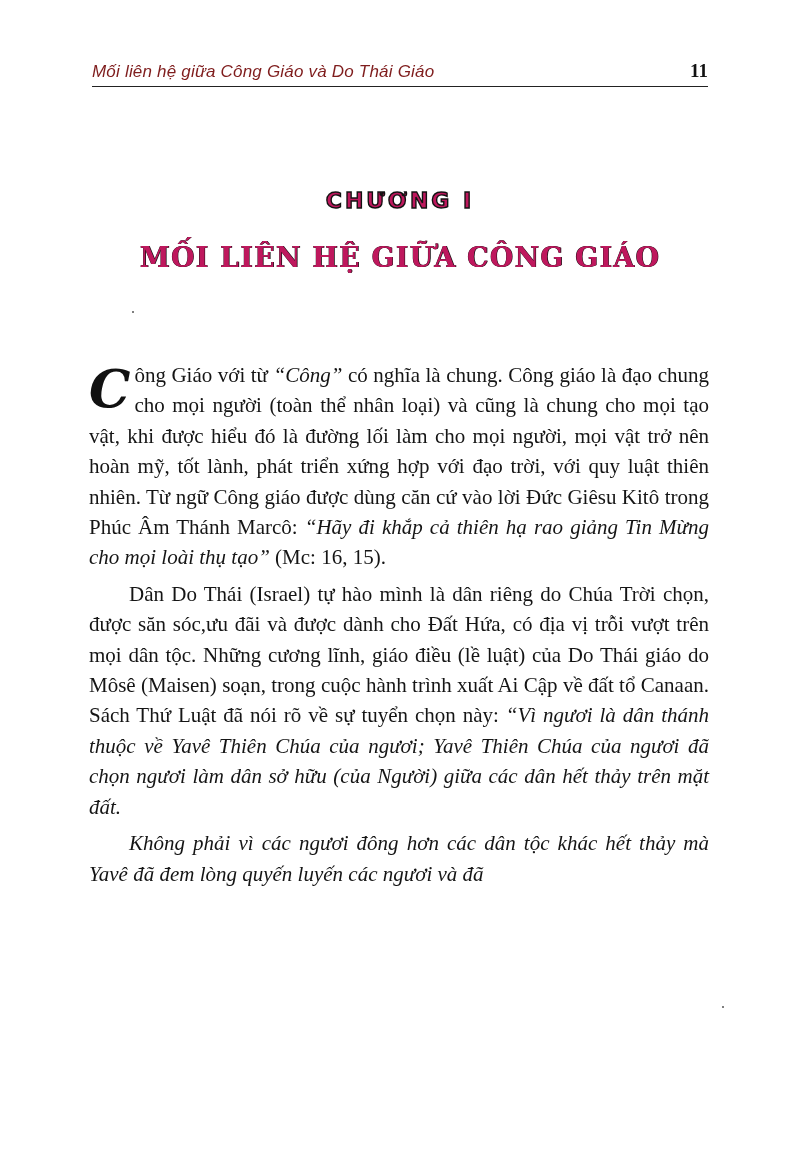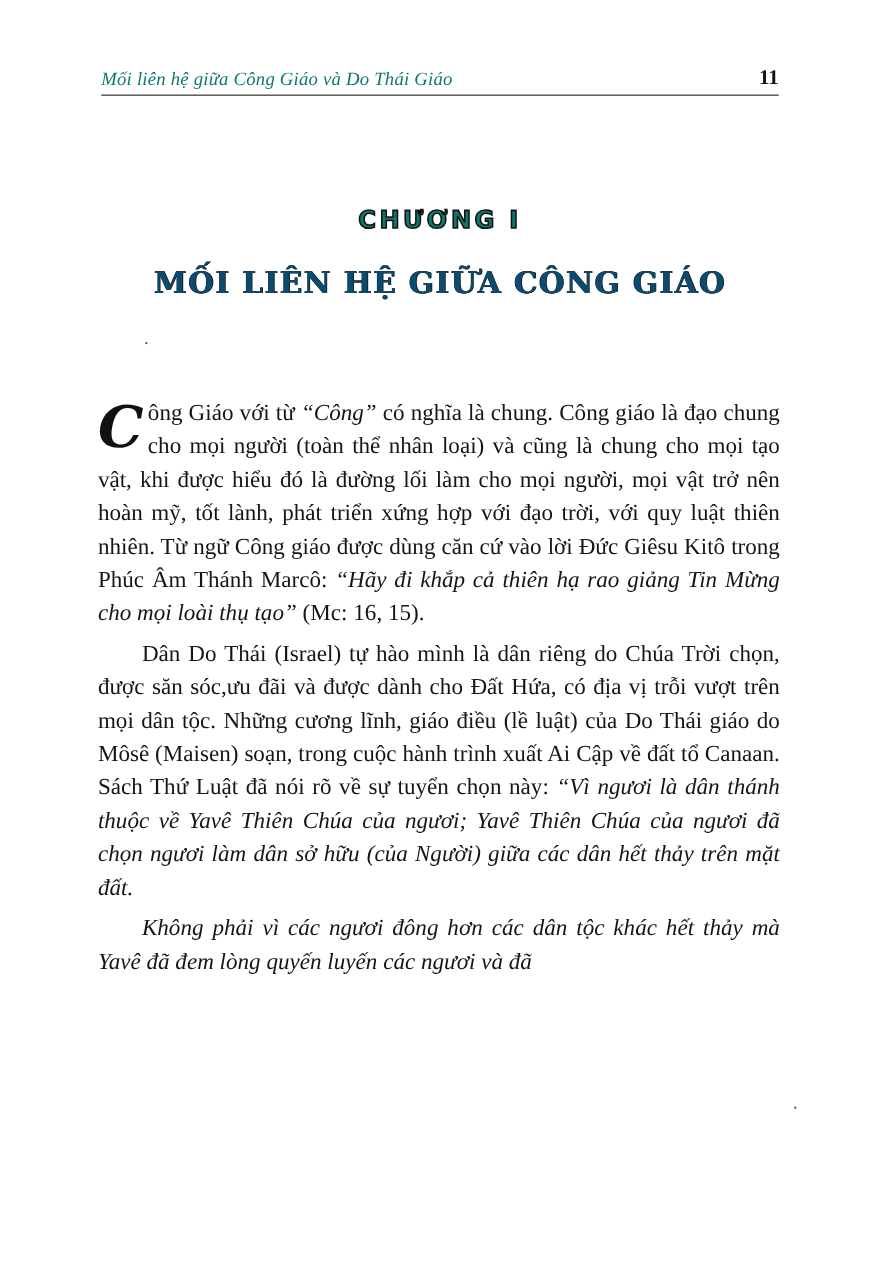--- a/index.html
+++ b/index.html
@@ -6,36 +6,36 @@
     body {
       width: 800px; height: 1150px; background: #ffffff; position: relative; overflow: hidden;
       font-family: "DejaVu Serif", serif; color: #111;
     }
     .running-head {
       position: absolute; left: 92px; top: 62px; width: 616px; height: 24px;
       border-bottom: 1.5px solid #222;
     }
     .running-title {
       position: absolute; left: 0; top: 0;
-      font-family: Liberation Serif, serif; font-style: italic; font-size: 17px; color: #0f766e;
+      font-family: Liberation Sans, sans-serif; font-style: italic; font-size: 17px; color: #7f1d1d;
       letter-spacing: 0.2px;
     }
     .page-number {
       position: absolute; right: 0; top: -2px;
       font-family: "Liberation Serif", serif; font-weight: bold; font-size: 19px;
     }
     .chapter-label {
       position: absolute; left: 0; width: 800px; top: 188px; text-align: center;
       font-family: "DejaVu Sans", sans-serif; font-weight: bold; font-size: 22px;
-      color: #0f766e; -webkit-text-stroke: 1.4px #111; letter-spacing: 3px;
+      color: #be185d; -webkit-text-stroke: 1.4px #111; letter-spacing: 3px;
     }
     .chapter-title {
       position: absolute; left: 0; width: 800px; top: 238px; text-align: center;
       font-family: "DejaVu Serif", serif; font-weight: 900; font-size: 27px; line-height: 39px;
-      letter-spacing: 1.2px; color: #0c4a6e;
+      letter-spacing: 1.2px; color: #be185d;
       text-shadow: 0.6px 0 0 #111, -0.3px 0 0 #111;
     }
     .body-text {
       position: absolute; left: 89px; top: 360px; width: 620px;
       font-family: "Liberation Serif", serif; font-size: 21px; line-height: 30.4px;
       text-align: justify; color: #151515;
     }
     .body-text p { margin: 0 0 6px 0; }
     .body-text p.indent { text-indent: 40px; }
     .body-text i { }

